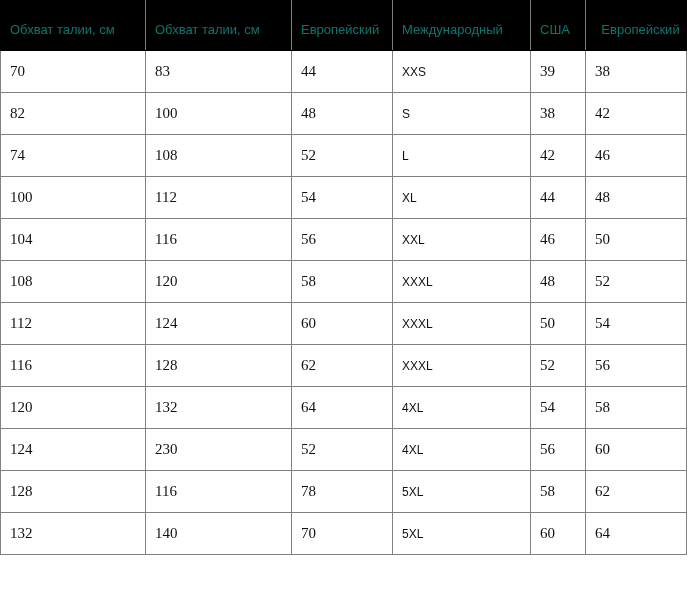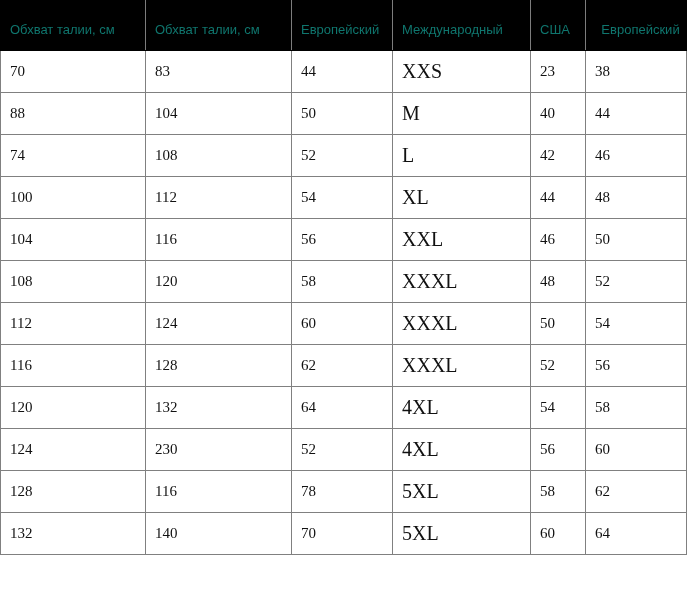--- a/index.html
+++ b/index.html
@@ -54,22 +54,22 @@
     font-size: 15px;
     text-align: left;
     vertical-align: middle;
     padding: 0 0 0 9px;
     height: 41px;
     border: 1px solid #808080;
     white-space: nowrap;
     overflow: hidden;
   }
   #size-table tbody td.intl {
-    font-family: Liberation Serif, serif;
-    font-size: 20px;
+    font-family: Liberation Sans, sans-serif;
+    font-size: 12px;
   }
 </style>
 </head>
 <body>
 
 <table id="size-table">
   <colgroup>
     <col class="c-waist">
       <col class="c-hips">
       <col class="c-ru">
@@ -86,30 +86,30 @@
       <th>США</th>
       <th>Европейский</th>
     </tr>
   </thead>
   <tbody id="table-body">
       <tr>
         <td>70</td>
         <td>83</td>
         <td>44</td>
         <td class="intl">XXS</td>
-        <td>23</td>
+        <td>39</td>
         <td>38</td>
       </tr>
       <tr>
-        <td>88</td>
-        <td>104</td>
-        <td>50</td>
-        <td class="intl">M</td>
-        <td>40</td>
-        <td>44</td>
+        <td>82</td>
+        <td>100</td>
+        <td>48</td>
+        <td class="intl">S</td>
+        <td>38</td>
+        <td>42</td>
       </tr>
       <tr>
         <td>74</td>
         <td>108</td>
         <td>52</td>
         <td class="intl">L</td>
         <td>42</td>
         <td>46</td>
       </tr>
       <tr>

